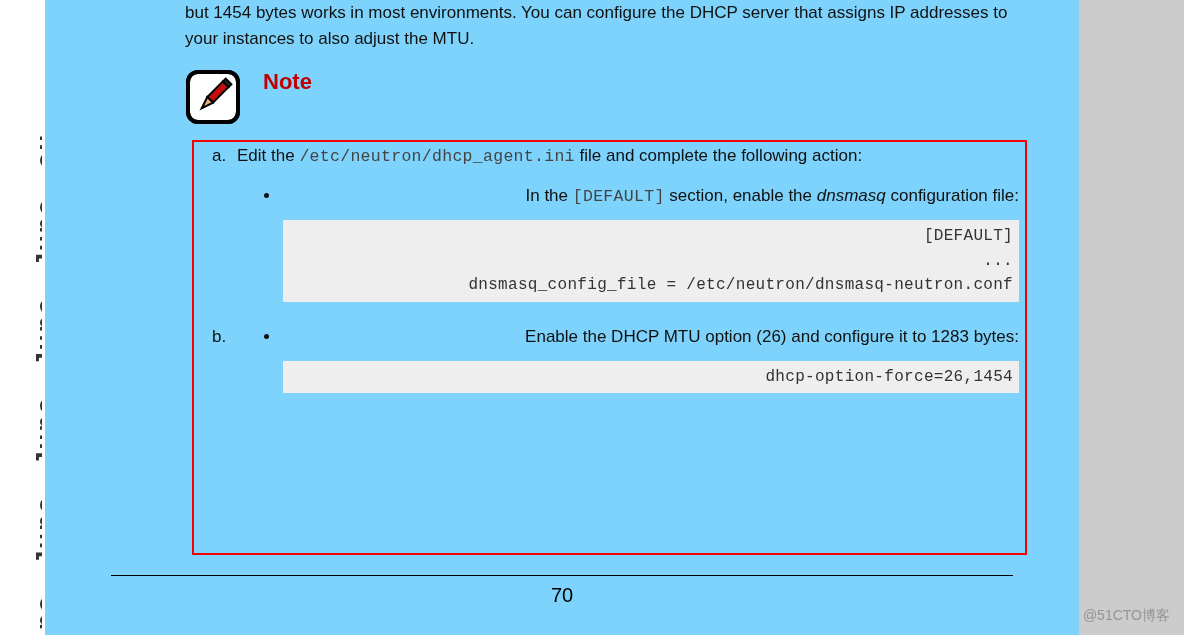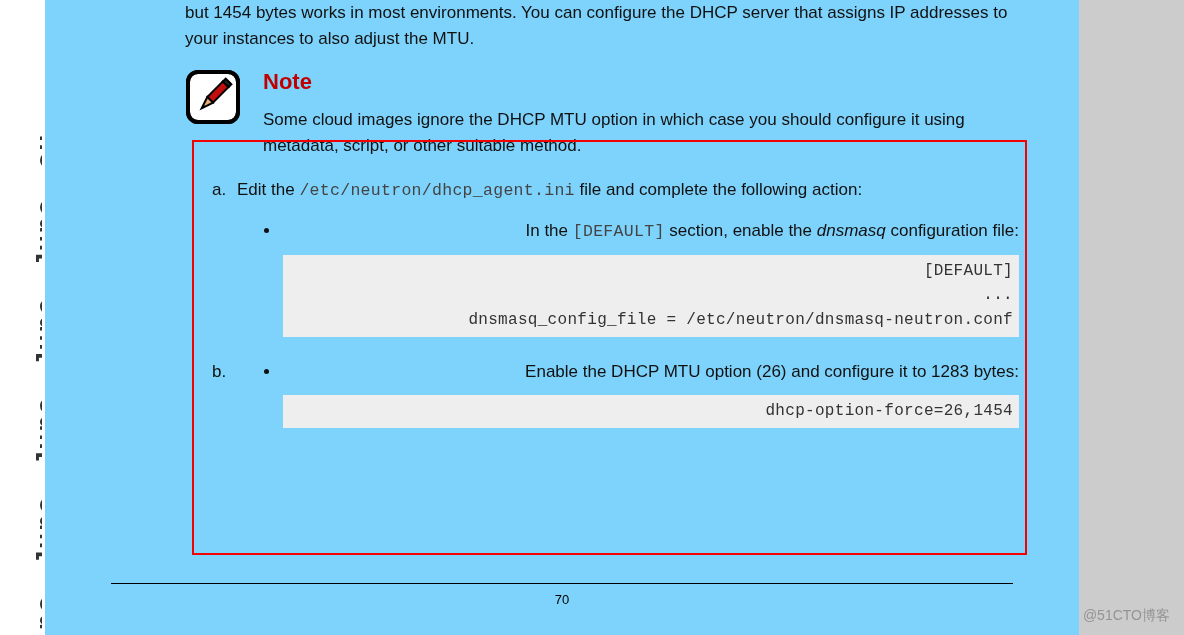--- a/index.html
+++ b/index.html
@@ -116,21 +116,21 @@
     letter-spacing: 0.3px;
     color: #333;
   }
   .highlight { background: #b8d7f5; }
   .page-footer {
     position: absolute;
     bottom: 28px;
     left: 0;
     right: 0;
     text-align: center;
-    font-size: 13px;
+    font-size: 20px;
   }
   .footer-rule {
     border-top: 1px solid #000;
     margin: 0 66px 8px 66px;
   }
   .overlay-wm {
     position: absolute;
     right: 14px;
     bottom: 10px;
     z-index: 5;
@@ -161,21 +161,20 @@
           <g transform="rotate(45 28 28)">
             <rect x="24" y="10" width="8" height="22" fill="#c40d0d" stroke="#000" stroke-width="2"></rect>
             <polygon points="24,32 32,32 28,44" fill="#e8b070" stroke="#000" stroke-width="2"></polygon>
             <polygon points="26.5,40 29.5,40 28,44" fill="#000"></polygon>
             <rect x="24" y="6" width="8" height="4" fill="#222" stroke="#000" stroke-width="2"></rect>
           </g>
         </svg>
       </div>
       <div>
         <div class="note-heading">Note</div>
-        <p class="note-body">Some cloud images ignore the DHCP MTU option in which case you should configure it using metadata, script, or other suitable method.</p>
       </div>
     </div>
 
     <ol class="ol-alpha">
       <li>
         <span>
           <span>Edit the </span><span class="code-inline">/etc/neutron/dhcp_agent.ini</span><span> file and complete the following action:</span>
         </span>
         <ul class="ul-bullet">
           <li>

